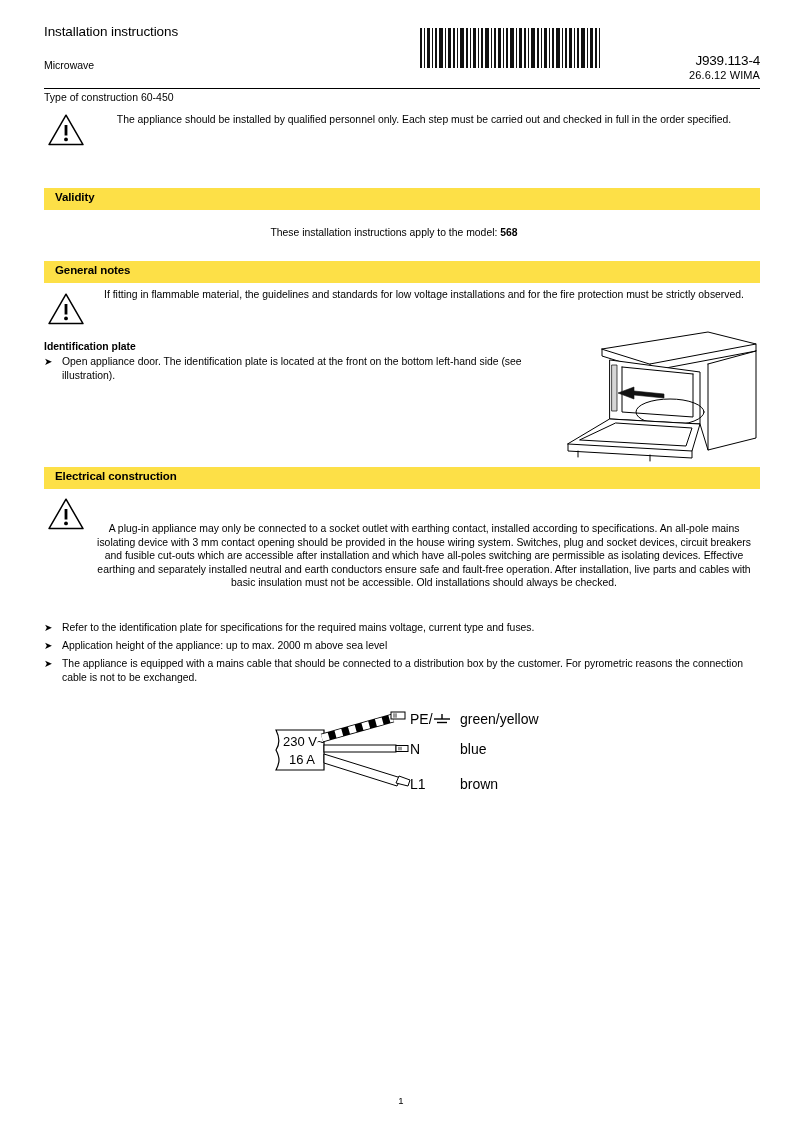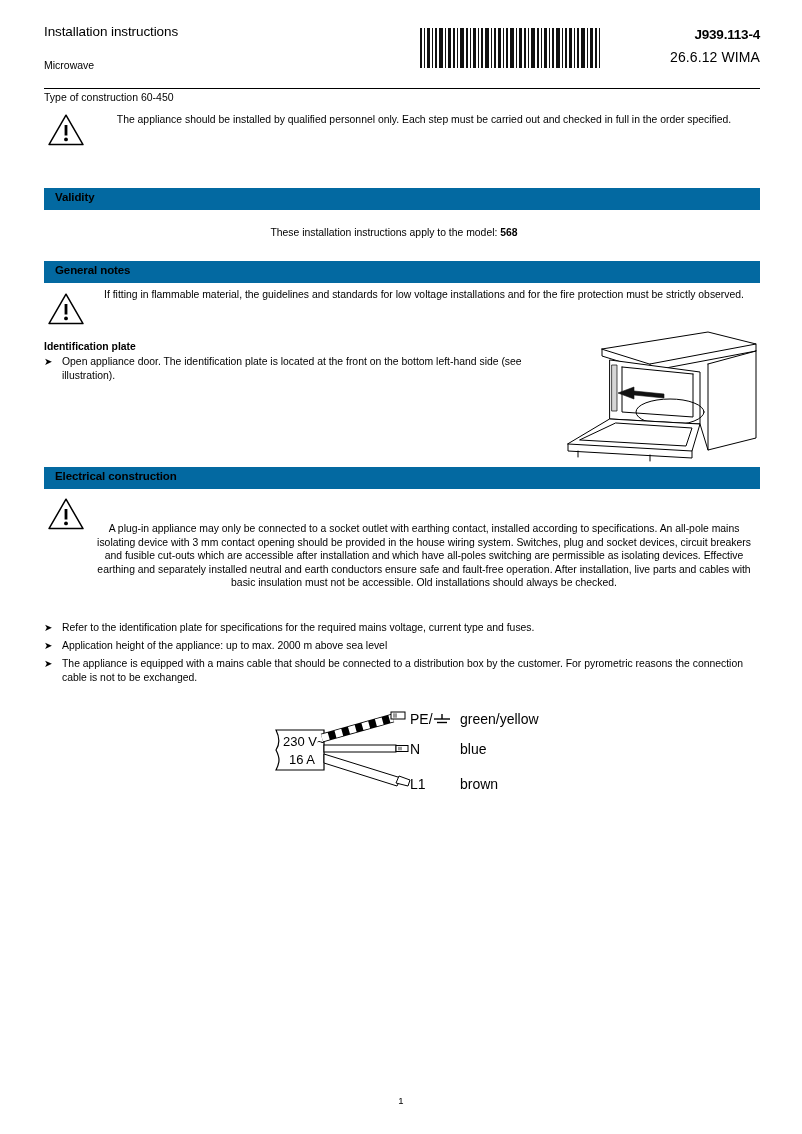--- a/index.html
+++ b/index.html
@@ -60,46 +60,47 @@
   }
   .header-right {
     position: absolute;
     right: 0;
     top: 2px;
     width: 160px;
     text-align: right;
   }
   .doc-code {
     font-size: 13.5px;
-    font-weight: bold;
+    font-weight: normal;
     line-height: 17px;
     letter-spacing: -0.2px;
+    margin-top: 26px;
   }
   .doc-date {
-    font-size: 14px;
+    font-size: 11px;
     line-height: 13px;
-    margin-top: 8px;
+    margin-top: 0;
     letter-spacing: 0.1px;
   }
   .rule {
     position: absolute;
     left: 44px;
     top: 88px;
     width: 716px;
     height: 0;
     border-top: 1.4px solid #000;
   }
 
   
   .section-bar {
     position: absolute;
     left: 44px;
     width: 716px;
     height: 22px;
-    background: #0369a1;
+    background: #fde047;
     text-align: right;
   }
   .section-bar span {
     position: absolute;
     left: 11px;
     top: 3px;
     font-size: 11.5px;
     font-weight: bold;
     letter-spacing: -0.1px;
   }

